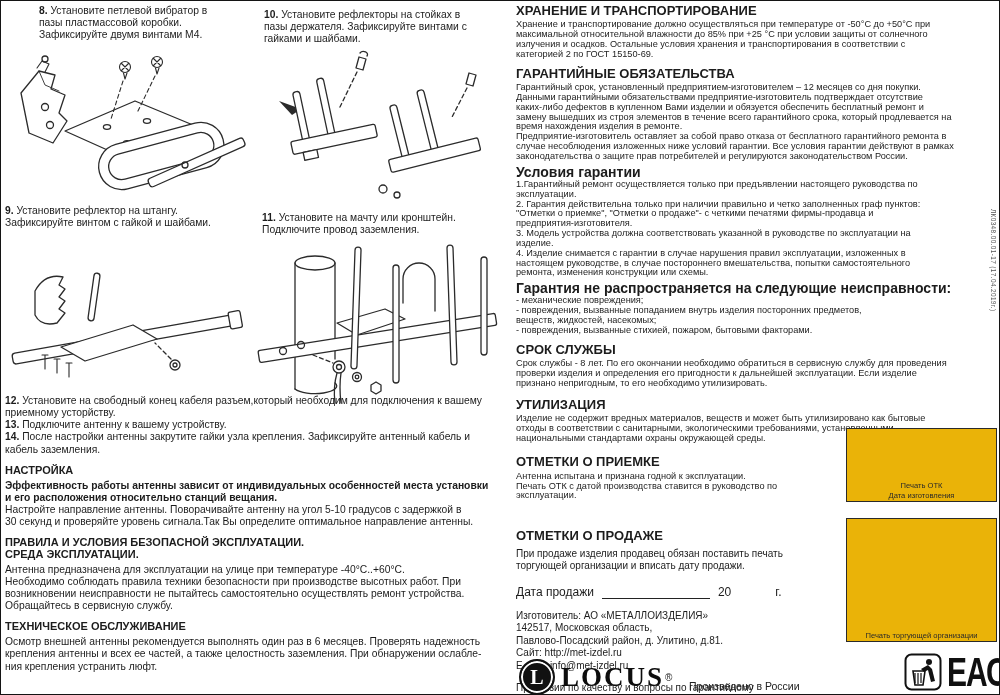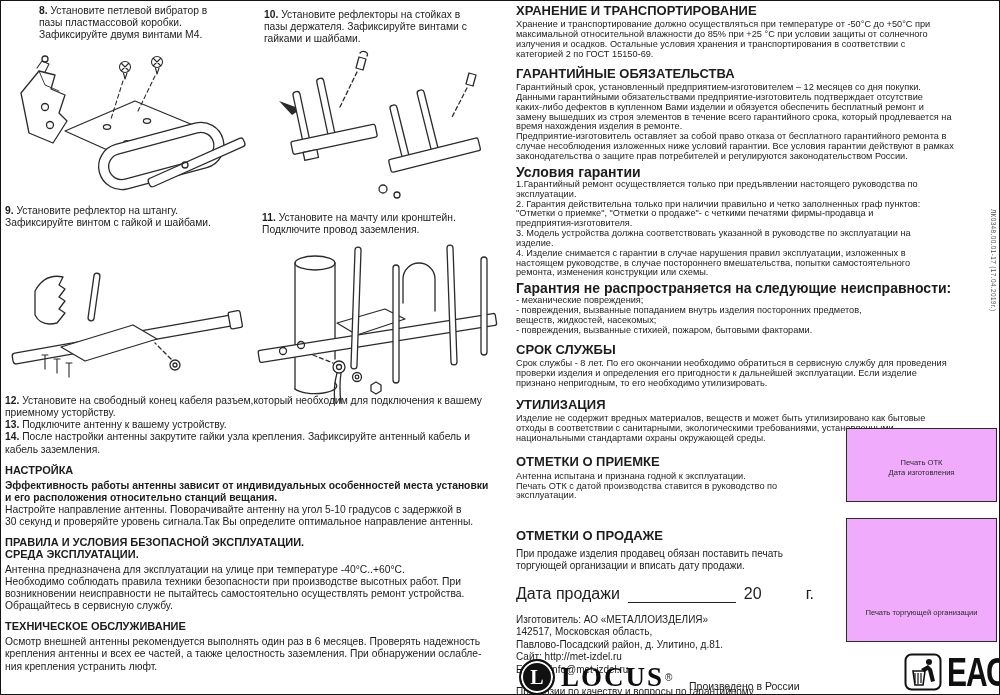--- a/index.html
+++ b/index.html
@@ -16,22 +16,22 @@
   .body10 { font-size:10.3px; line-height:1.18; }
   .body9 { font-size:9.2px; line-height:1.07; }
   .sub { font-size:14px; font-weight:700; line-height:1.15; margin-top:2px; }
   .rightcol { position:absolute; left:515px; top:3px; width:482px; }
   .narrow { width:336px; }
   figure { margin:0; }
   svg { display:block; }
   .stampbox { position:absolute; border:1.5px solid #2a2a2a; box-sizing:border-box;
               display:flex; flex-direction:column; justify-content:flex-end;
               align-items:center; text-align:center; font-size:7.6px; line-height:1.3;
-              color:#2a2a2a; padding-bottom:23px; background:#f0abfc; }
-  .saledate { display:flex; align-items:flex-end; gap:8px; font-size:16px; margin-top:13px; }
+              color:#2a2a2a; padding-bottom:0; background:#eab308; }
+  .saledate { display:flex; align-items:flex-end; gap:8px; font-size:12px; margin-top:13px; }
   .saledate .blank { display:inline-block; width:108px; border-bottom:1.4px solid #222; height:12px; }
   .saledate .gap { display:inline-block; width:28px; }
   .manuf { font-size:10px; line-height:1.25; margin-top:11px; }
   .claims { font-size:10px; line-height:1.25; margin-top:10px; }
   .vertcode { position:absolute; right:2px; top:208px; font-size:6.4px; color:#555;
               writing-mode:vertical-rl; letter-spacing:0.4px; }
   
   .brandrow { position:absolute; left:518px; top:658px; display:flex; align-items:center; }
   .brand-disc { width:32px; height:32px; border-radius:50%; background:#111; color:#fff;
                 display:flex; align-items:center; justify-content:center;

